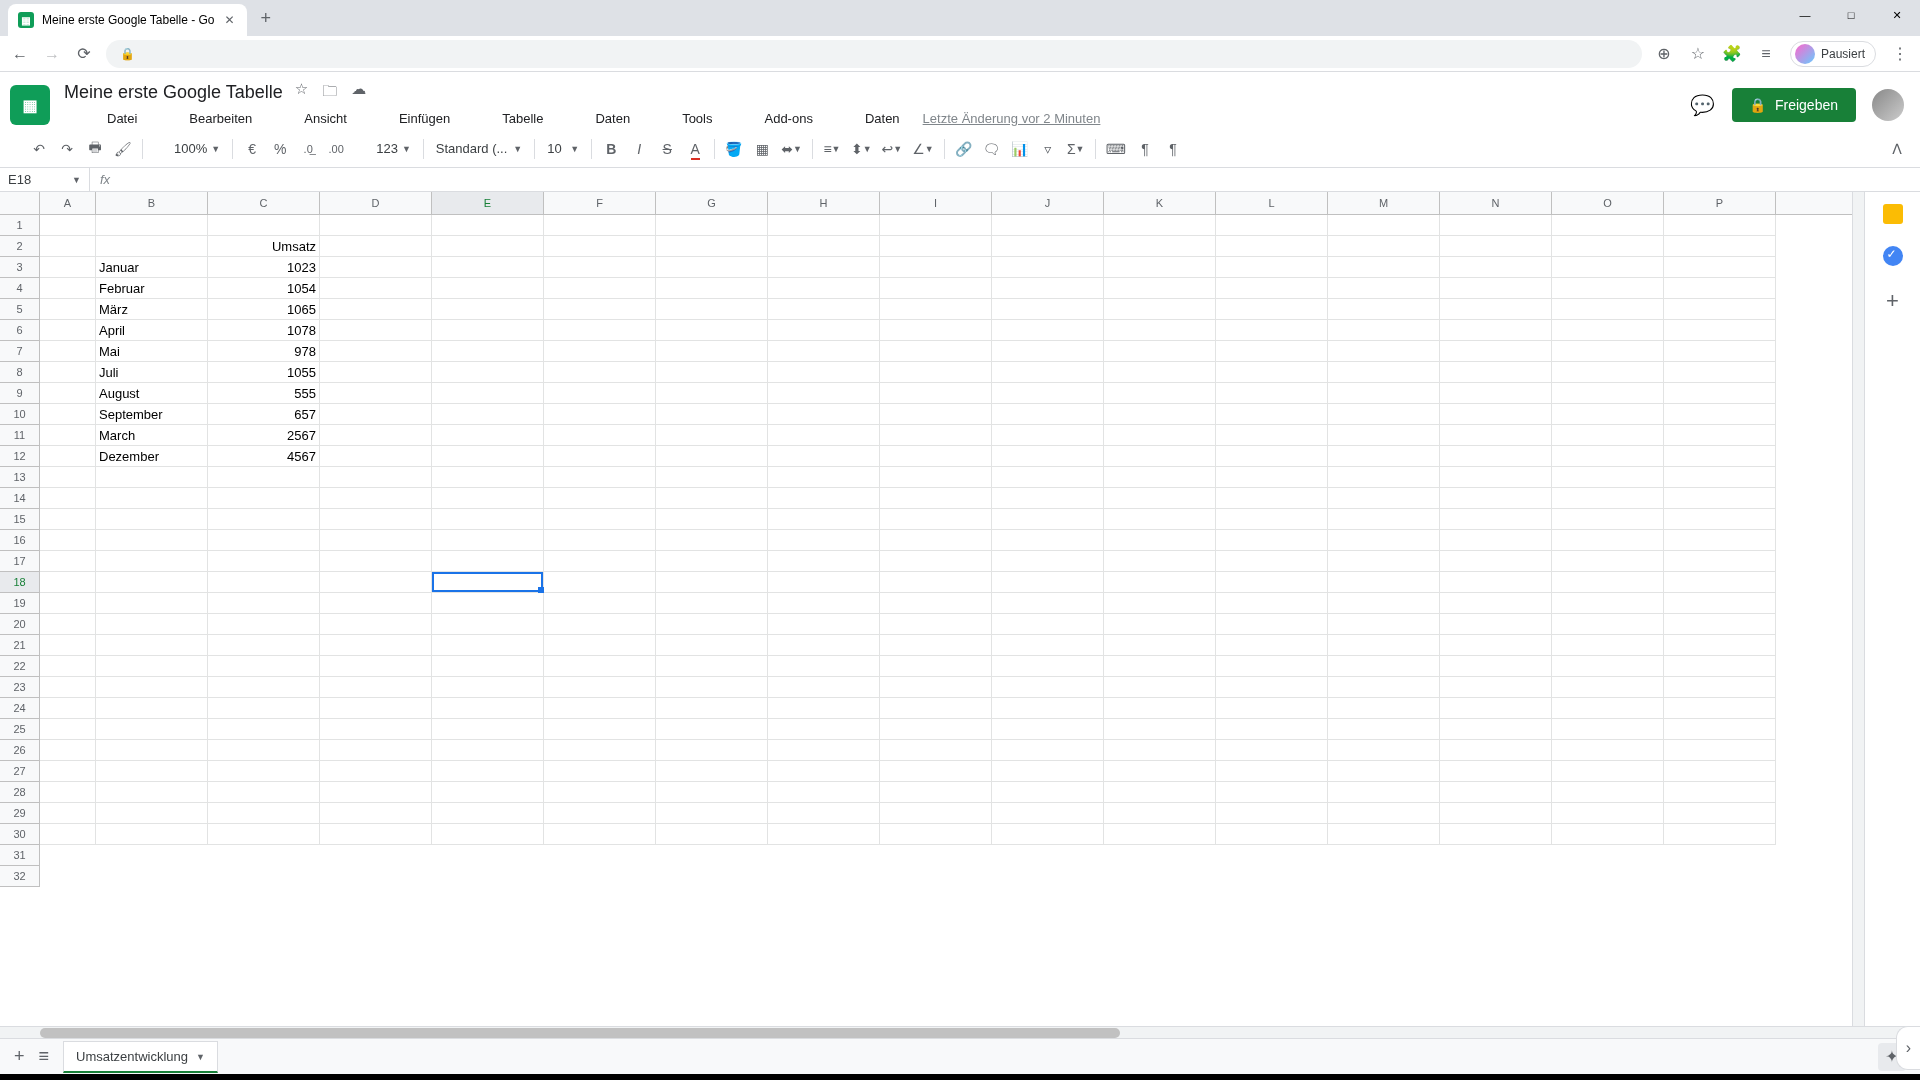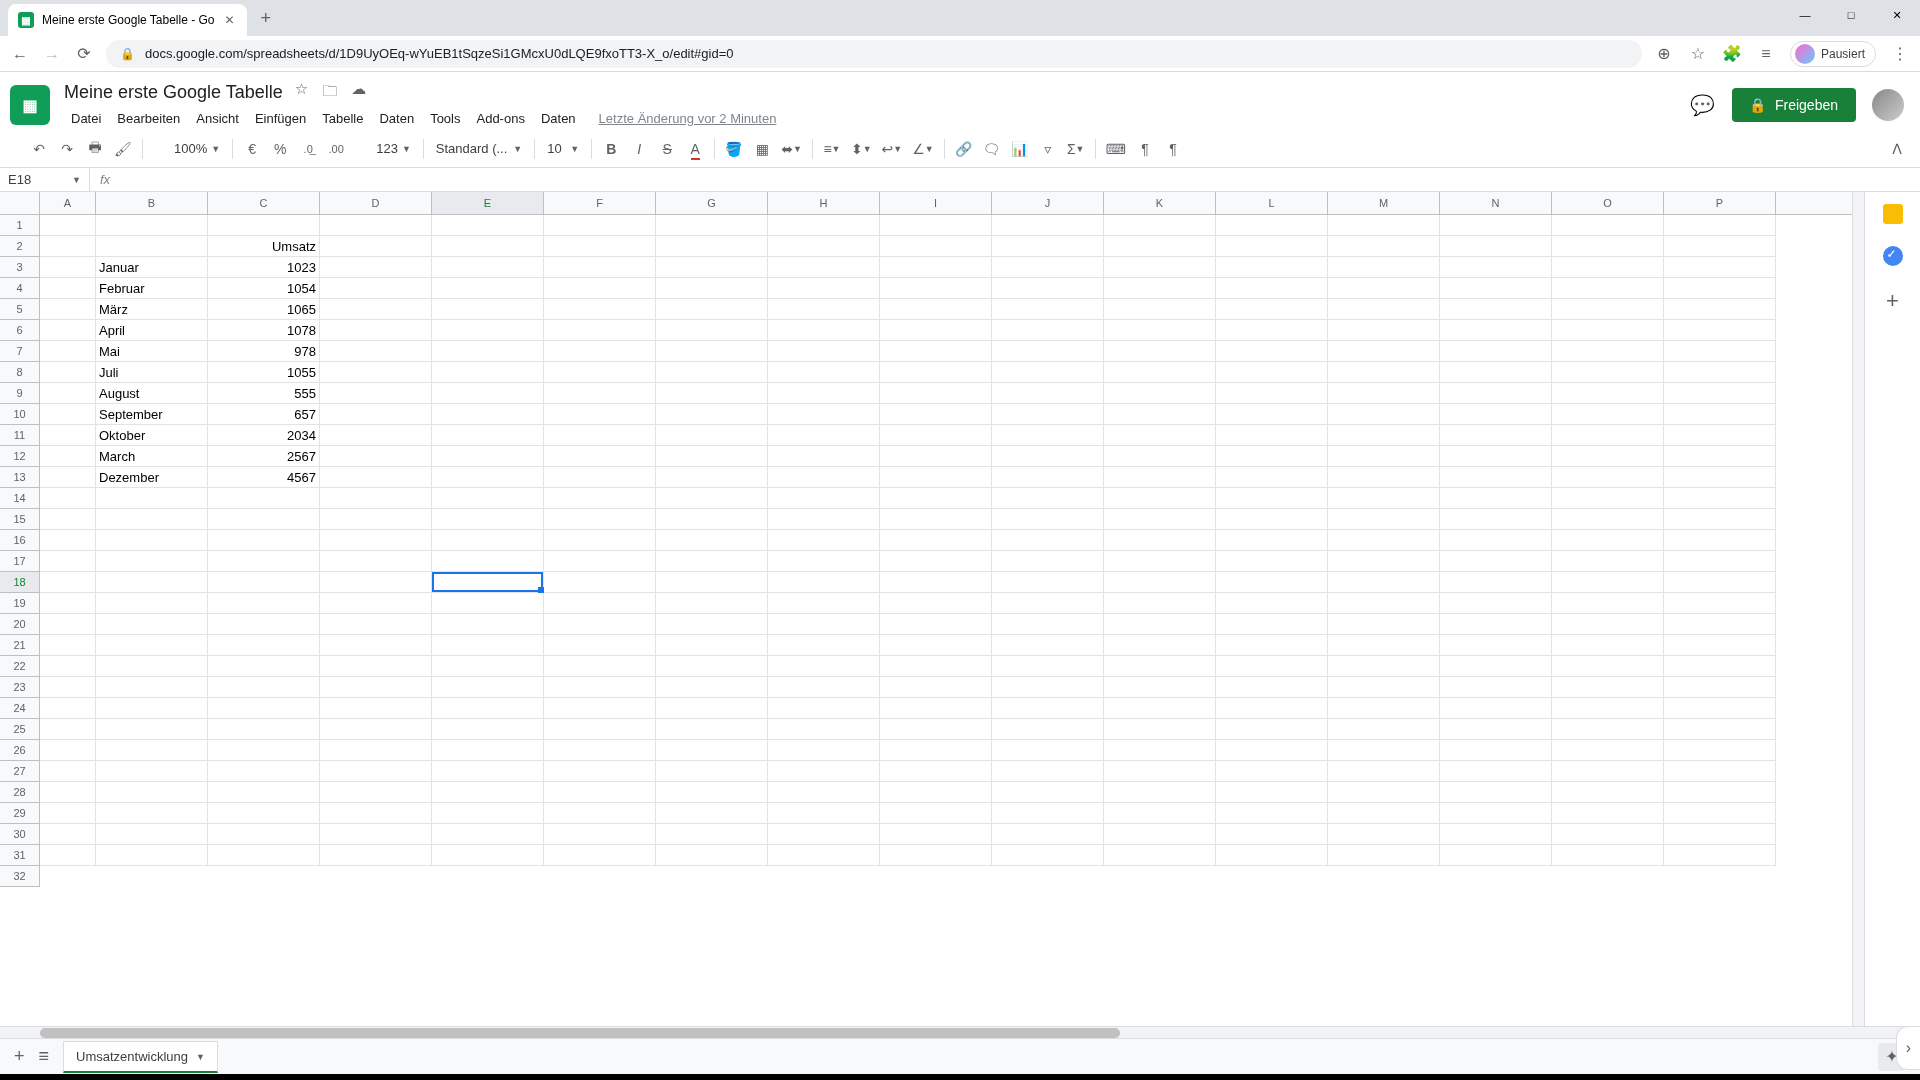--- a/index.html
+++ b/index.html
@@ -24,21 +24,21 @@
 
 
 .app { flex: 1; background: #fff; display: flex; flex-direction: column; position: relative; }
 .app-header { display: flex; align-items: center; padding: 8px 16px 0 10px; gap: 10px; }
 .app-logo { width: 40px; height: 40px; background: #0f9d58; border-radius: 6px; display: flex; align-items: center; justify-content: center; color: #fff; font-weight: bold; font-size: 16px; margin-right: 4px; }
 .app-title-col { display: flex; flex-direction: column; gap: 2px; }
 .title-row { display: flex; align-items: center; gap: 12px; }
 .doc-title { font-size: 18px; color: #202124; }
 .title-icons { display: flex; gap: 14px; color: #5f6368; font-size: 15px; }
 .menu-row { display: flex; gap: 2px; font-size: 13px; color: #202124; align-items: center; }
-.menu-item { padding: 4px 7px; border-radius: 4px; cursor: pointer; }
+.menu-item { padding: 4px 7px; border-radius: 4px; cursor: pointer; margin-left: 36px; }
 .last-change { color: #80868b; margin-left: 14px; text-decoration: underline; cursor: pointer; }
 .header-right { margin-left: auto; display: flex; align-items: center; gap: 16px; }
 .comments-btn { color: #5f6368; cursor: pointer; font-size: 20px; }
 .share-btn { background: #188038; color: #fff; border-radius: 4px; padding: 9px 18px; font-size: 14px; font-weight: 500; display: flex; align-items: center; gap: 8px; cursor: pointer; }
 .profile { width: 32px; height: 32px; border-radius: 50%; background: linear-gradient(135deg,#888,#ccc); }
 
 
 .toolbar { height: 38px; border-bottom: 1px solid #dadce0; display: flex; align-items: center; padding: 0 10px 0 26px; gap: 2px; position: relative; }
 .tb-btn { min-width: 26px; height: 26px; display: flex; align-items: center; justify-content: center; color: #5f6368; cursor: pointer; border-radius: 4px; font-size: 14px; padding: 0 4px; }
 .tb-sep { width: 1px; height: 20px; background: #dadce0; margin: 0 4px; }
@@ -110,21 +110,20 @@
       <div class="win-btn">□</div>
       <div class="win-btn">✕</div>
     </div>
   </div>
   <div class="addr-bar">
     <div class="nav-btn">←</div>
     <div class="nav-btn" style="opacity:.4">→</div>
     <div class="nav-btn">⟳</div>
     <div class="url-box">
       <span class="url-lock">🔒</span>
-      <span>docs.google.com/spreadsheets/d/1D9UyOEq-wYuEB1tSqzeSi1GMcxU0dLQE9fxoTT3-X_o/edit#gid=0</span>
     </div>
     <div class="addr-right">
       <span class="nav-btn">⊕</span>
       <span class="nav-btn">☆</span>
       <span class="nav-btn">🧩</span>
       <span class="nav-btn">≡</span>
       <div class="paused-chip">
         <div class="avatar-dot"></div>
         <span>Pausiert</span>
       </div>
@@ -473,38 +472,20 @@
               <div class="cell" style="width: 112px;"></div>
               <div class="cell" style="width: 112px;"></div>
               <div class="cell" style="width: 112px;"></div>
               <div class="cell" style="width: 112px;"></div>
               <div class="cell" style="width: 112px;"></div>
               <div class="cell" style="width: 112px;"></div>
               <div class="cell" style="width: 112px;"></div>
             </div>
             <div class="row">
               <div class="cell" style="width: 56px;"></div>
-              <div class="cell" style="width: 112px;">Oktober</div>
-              <div class="cell num" style="width: 112px;">2034</div>
-              <div class="cell" style="width: 112px;"></div>
-              <div class="cell" style="width: 112px;"></div>
-              <div class="cell" style="width: 112px;"></div>
-              <div class="cell" style="width: 112px;"></div>
-              <div class="cell" style="width: 112px;"></div>
-              <div class="cell" style="width: 112px;"></div>
-              <div class="cell" style="width: 112px;"></div>
-              <div class="cell" style="width: 112px;"></div>
-              <div class="cell" style="width: 112px;"></div>
-              <div class="cell" style="width: 112px;"></div>
-              <div class="cell" style="width: 112px;"></div>
-              <div class="cell" style="width: 112px;"></div>
-              <div class="cell" style="width: 112px;"></div>
-            </div>
-            <div class="row">
-              <div class="cell" style="width: 56px;"></div>
               <div class="cell" style="width: 112px;">March</div>
               <div class="cell num" style="width: 112px; text-align: center;">2567</div>
               <div class="cell" style="width: 112px;"></div>
               <div class="cell" style="width: 112px;"></div>
               <div class="cell" style="width: 112px;"></div>
               <div class="cell" style="width: 112px;"></div>
               <div class="cell" style="width: 112px;"></div>
               <div class="cell" style="width: 112px;"></div>
               <div class="cell" style="width: 112px;"></div>
               <div class="cell" style="width: 112px;"></div>

